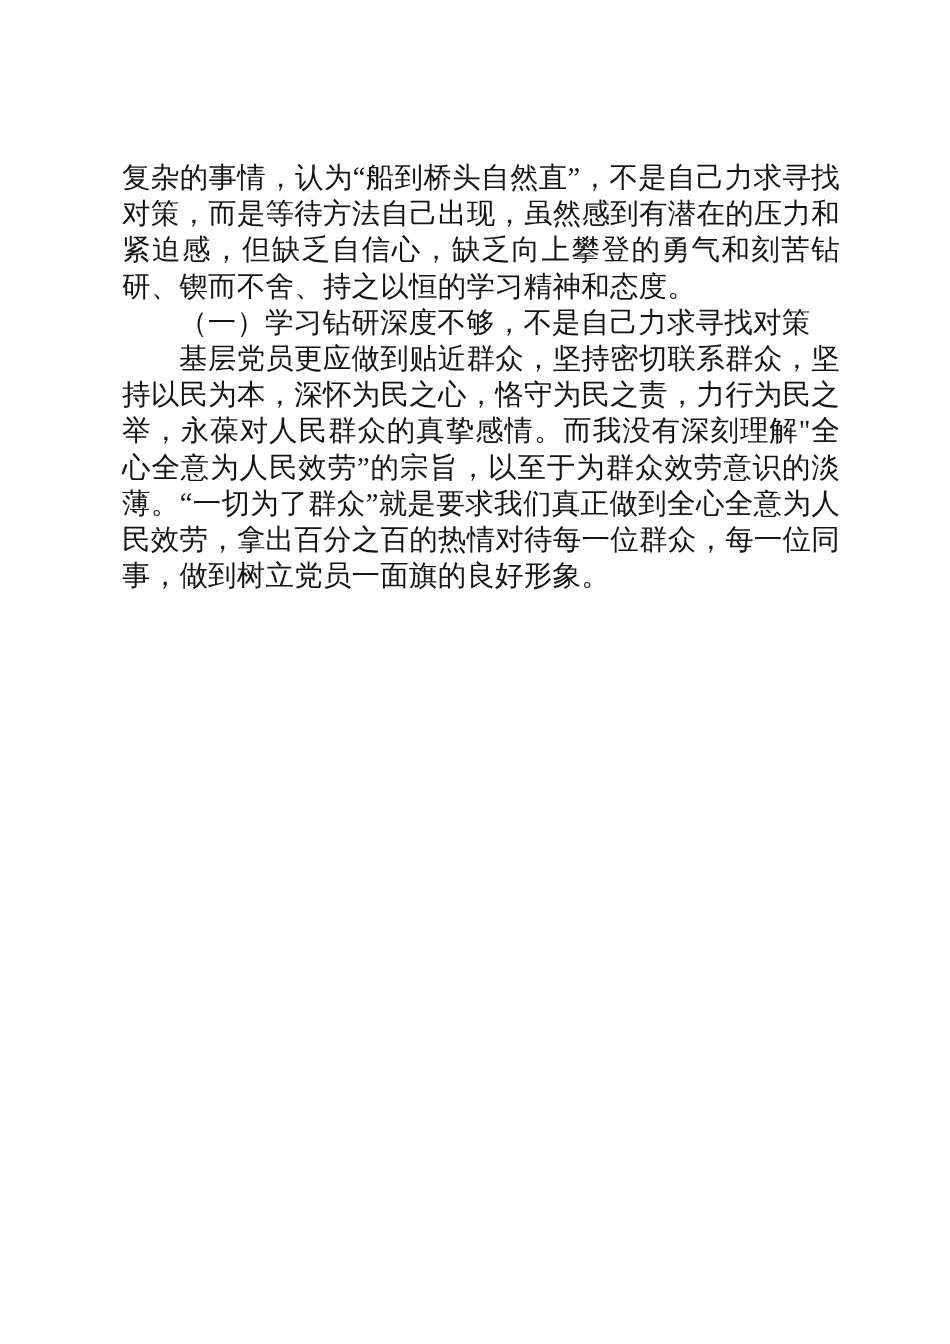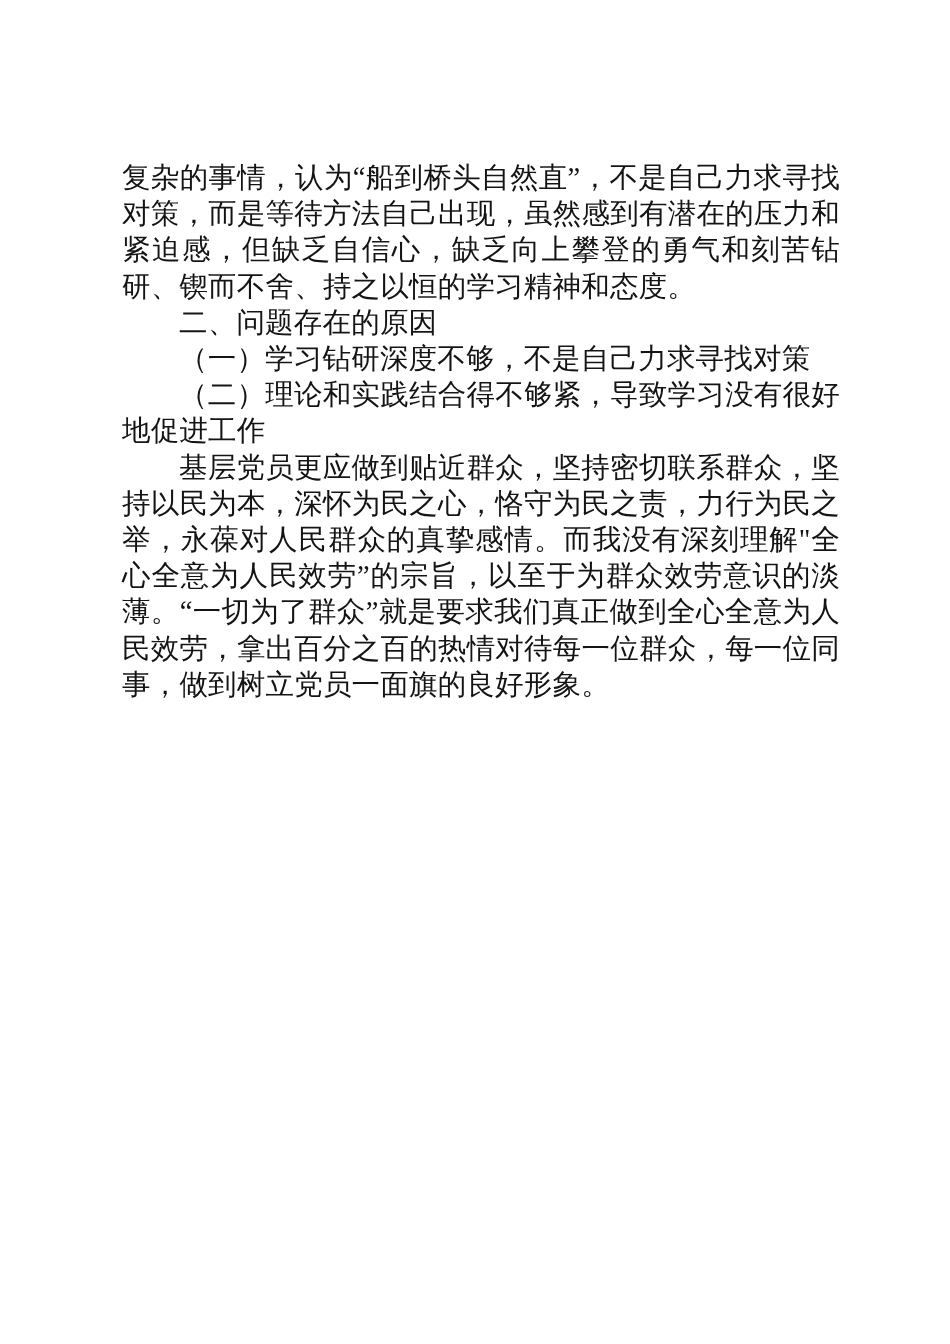--- a/index.html
+++ b/index.html
@@ -70,25 +70,23 @@
 <body>
 
 <div class="page">
 
   <div class="doc-body">
 
     <p class="para cont">复杂的事情，认为“船到桥头自然直”，不是自己力求寻找对策，而是等待方法自己出现，虽然感到有潜在的压力和紧迫感，但缺乏自信心，缺乏向上攀登的勇气和刻苦钻研、锲而不舍、持之以恒的学习精神和态度。</p>
 
 
 
-    <p class="para indent">二、问题存在的原因</p>
 
     <p class="para indent">（一）学习钻研深度不够，不是自己力求寻找对策</p>
 
-    <p class="para indent">（二）理论和实践结合得不够紧，导致学习没有很好地促进工作</p>
 
 
 
     <p class="para indent">基层党员更应做到贴近群众，坚持密切联系群众，坚持以民为本，深怀为民之心，恪守为民之责，力行为民之举，永葆对人民群众的真挚感情。而我没有深刻理解"全心全意为人民效劳”的宗旨，以至于为群众效劳意识的淡薄。“一切为了群众”就是要求我们真正做到全心全意为人民效劳，拿出百分之百的热情对待每一位群众，每一位同事，做到树立党员一面旗的良好形象。</p>
 
   </div>
 
   <div class="footer">
     <span class="footer-text">第2页 共3页</span>
   </div>

